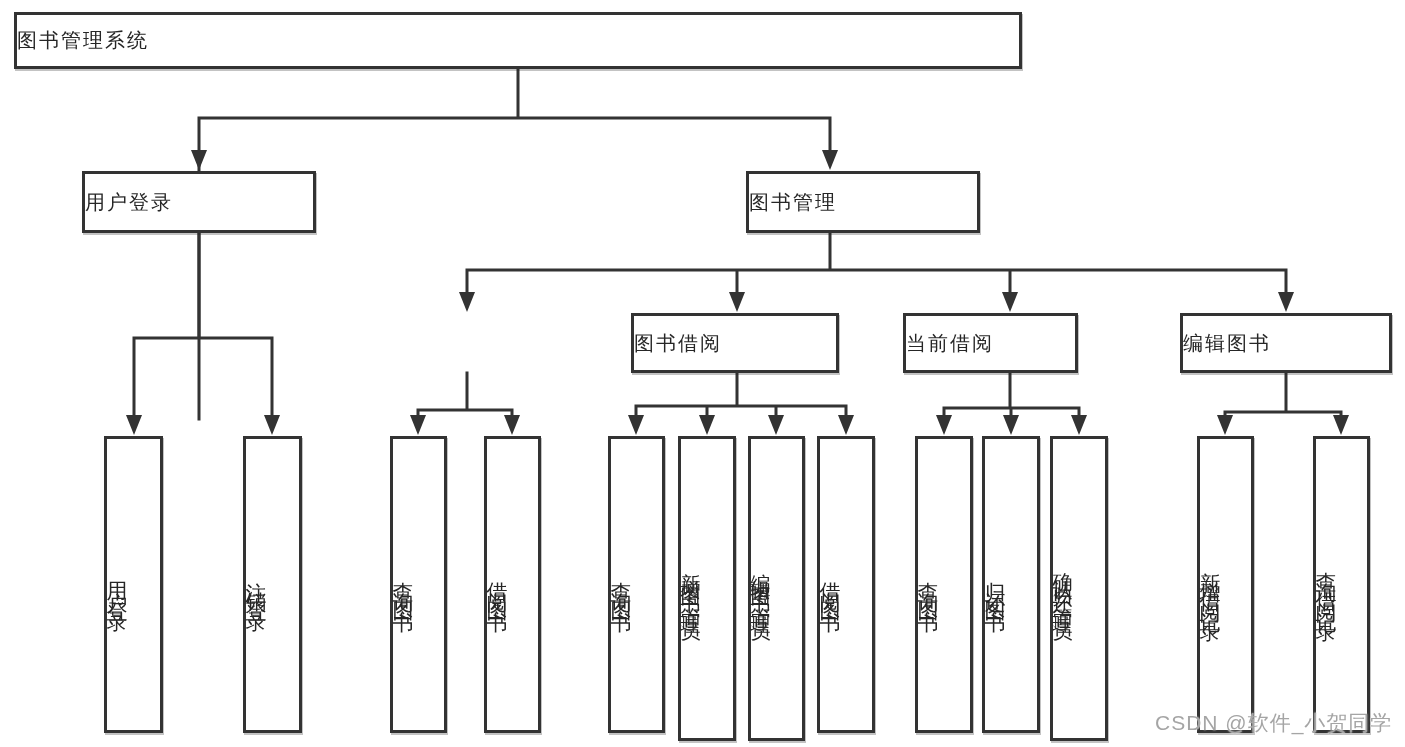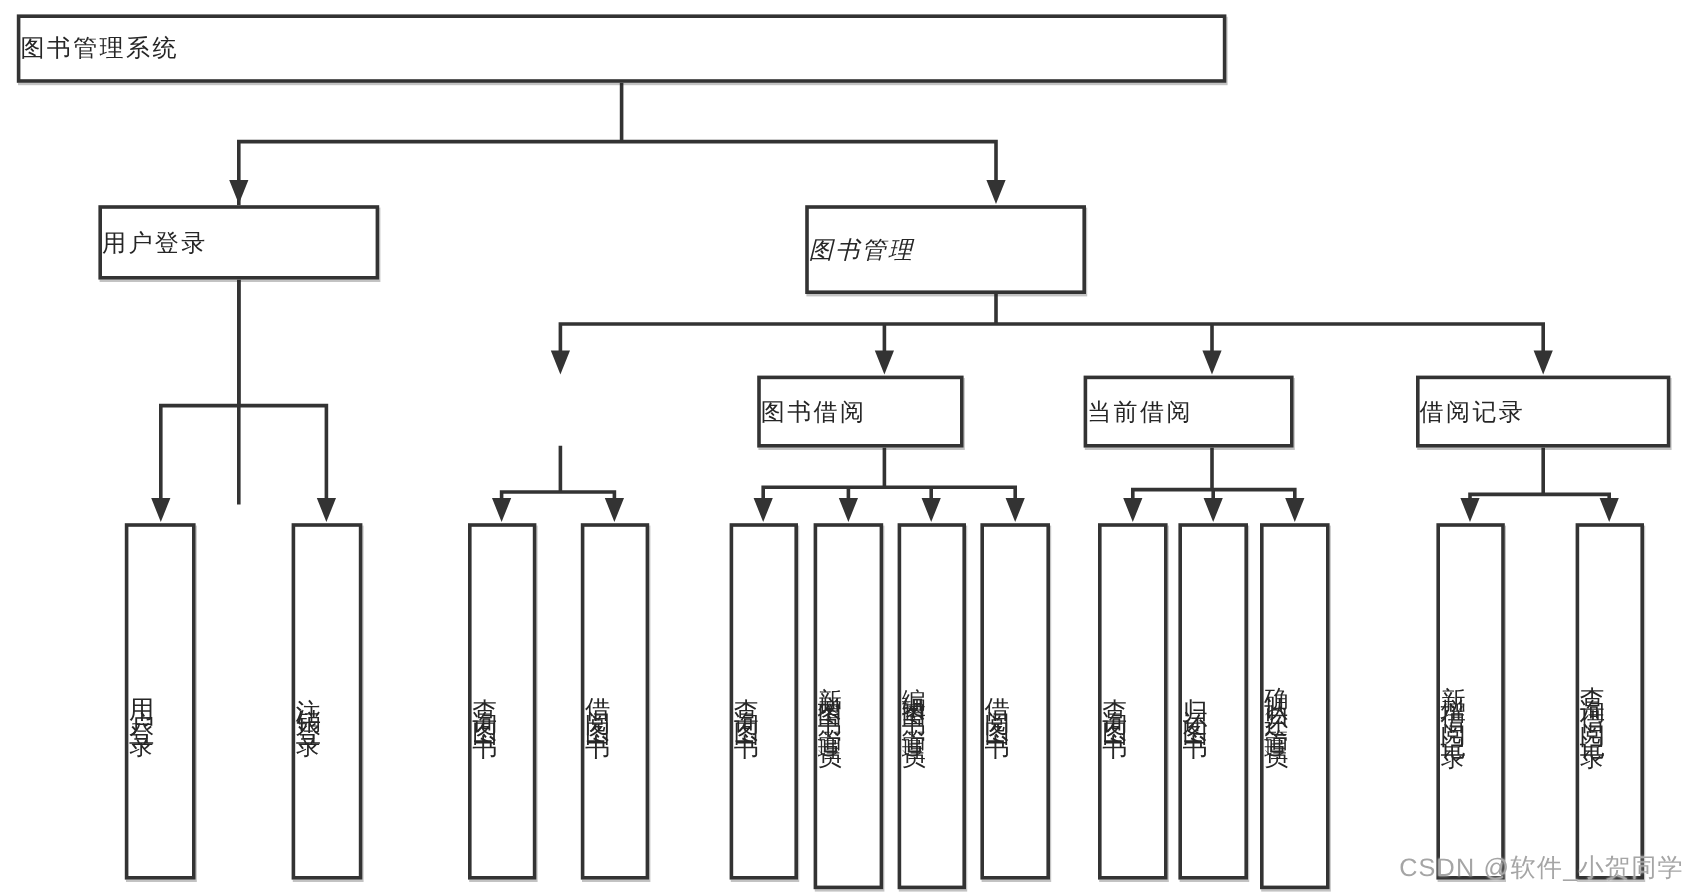--- a/index.html
+++ b/index.html
@@ -36,21 +36,20 @@
   .vlabel.dense { font-size:20px; letter-spacing:7px; }
   .watermark {
     position:absolute;
     left:1155px; top:709px;
     font-size:21px;
     color:#a5a5a5;
     letter-spacing:1px;
     white-space:nowrap;
     text-shadow:0 0 2px #ffffff;
     z-index:5;
-    margin-left:11px;
   }
 </style>
 </head>
 <body>
 
 <div class="canvas">
 
   <svg class="wires" viewBox="0 0 1405 747" xmlns="http://www.w3.org/2000/svg">
     <g stroke="#333333" stroke-width="3" fill="none" stroke-linecap="square">
 
@@ -97,32 +96,32 @@
     </g>
   </svg>
 
   <div class="node" style="left:14px; top:12px; width:1008px; height:57px;">
     <span class="hlabel">图书管理系统</span>
   </div>
 
   <div class="node" style="left:82px; top:171px; width:234px; height:62px;">
     <span class="hlabel">用户登录</span>
   </div>
-  <div class="node" style="left:671px; top:171px; width:234px; height:74px;font-style:italic;">
+  <div class="node" style="left:746px; top:171px; width:234px; height:62px;">
     <span class="hlabel">图书管理</span>
   </div>
 
-  <div class="node" style="left:631px; top:313px; width:172px; height:60px;">
+  <div class="node" style="left:631px; top:313px; width:208px; height:60px;">
     <span class="hlabel">图书借阅</span>
   </div>
   <div class="node" style="left:903px; top:313px; width:175px; height:60px;">
     <span class="hlabel">当前借阅</span>
   </div>
   <div class="node" style="left:1180px; top:313px; width:212px; height:60px;">
-    <span class="hlabel">借阅记录</span>
+    <span class="hlabel">编辑图书</span>
   </div>
 
   <div class="node" style="left:104px; top:436px; width:59px; height:297px;">
     <span class="vlabel">用户登录</span>
   </div>
   <div class="node" style="left:243px; top:436px; width:59px; height:297px;">
     <span class="vlabel">注销登录</span>
   </div>
 
   <div class="node" style="left:390px; top:436px; width:57px; height:297px;">

